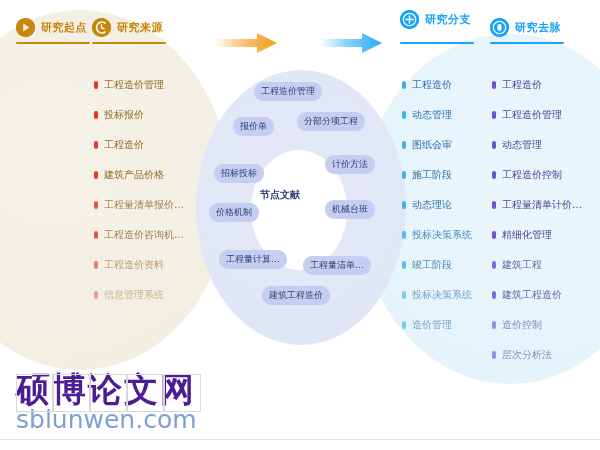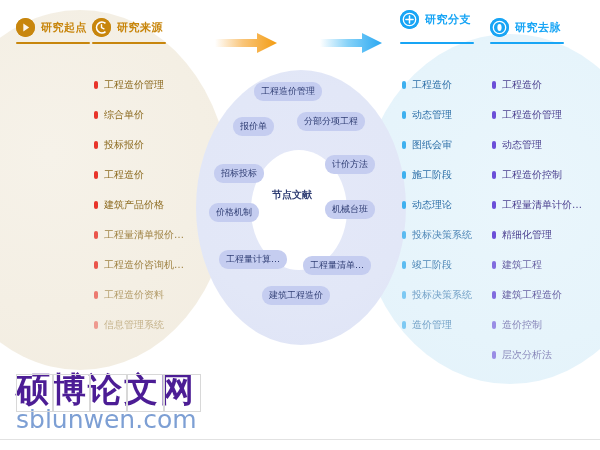--- a/index.html
+++ b/index.html
@@ -265,24 +265,20 @@
     </svg>
   </div>
 
   <div class="list-col dots-red" style="left:94px; top:70px;">
     <div class="list-item">
       <span class="bullet"></span>
       <span class="item-label">工程造价管理</span>
     </div>
     <div class="list-item">
       <span class="bullet"></span>
-      <span class="item-label">综合单价</span>
-    </div>
-    <div class="list-item">
-      <span class="bullet"></span>
       <span class="item-label">投标报价</span>
     </div>
     <div class="list-item">
       <span class="bullet"></span>
       <span class="item-label">工程造价</span>
     </div>
     <div class="list-item">
       <span class="bullet"></span>
       <span class="item-label">建筑产品价格</span>
     </div>
@@ -390,21 +386,21 @@
   <div class="bubble" style="left:233px; top:117px;">报价单</div>
   <div class="bubble" style="left:297px; top:112px;">分部分项工程</div>
   <div class="bubble" style="left:214px; top:164px;">招标投标</div>
   <div class="bubble" style="left:325px; top:155px;">计价方法</div>
   <div class="bubble" style="left:209px; top:203px;">价格机制</div>
   <div class="bubble" style="left:325px; top:200px;">机械台班</div>
   <div class="bubble" style="left:219px; top:250px;">工程量计算…</div>
   <div class="bubble" style="left:303px; top:256px;">工程量清单…</div>
   <div class="bubble" style="left:262px; top:286px;">建筑工程造价</div>
 
-  <div class="bubble-center" style="left:272px; top:188px;">节点文献</div>
+  <div class="bubble-center" style="left:260px; top:188px;">节点文献</div>
 
   <div id="watermark">
     <span id="wm-grid">
       <div style="left:0px;"></div>
       <div style="left:37px;"></div>
       <div style="left:74px;"></div>
       <div style="left:111px;"></div>
       <div style="left:148px;"></div>
     </span>
     <span id="wm-cn">硕博论文网</span>

